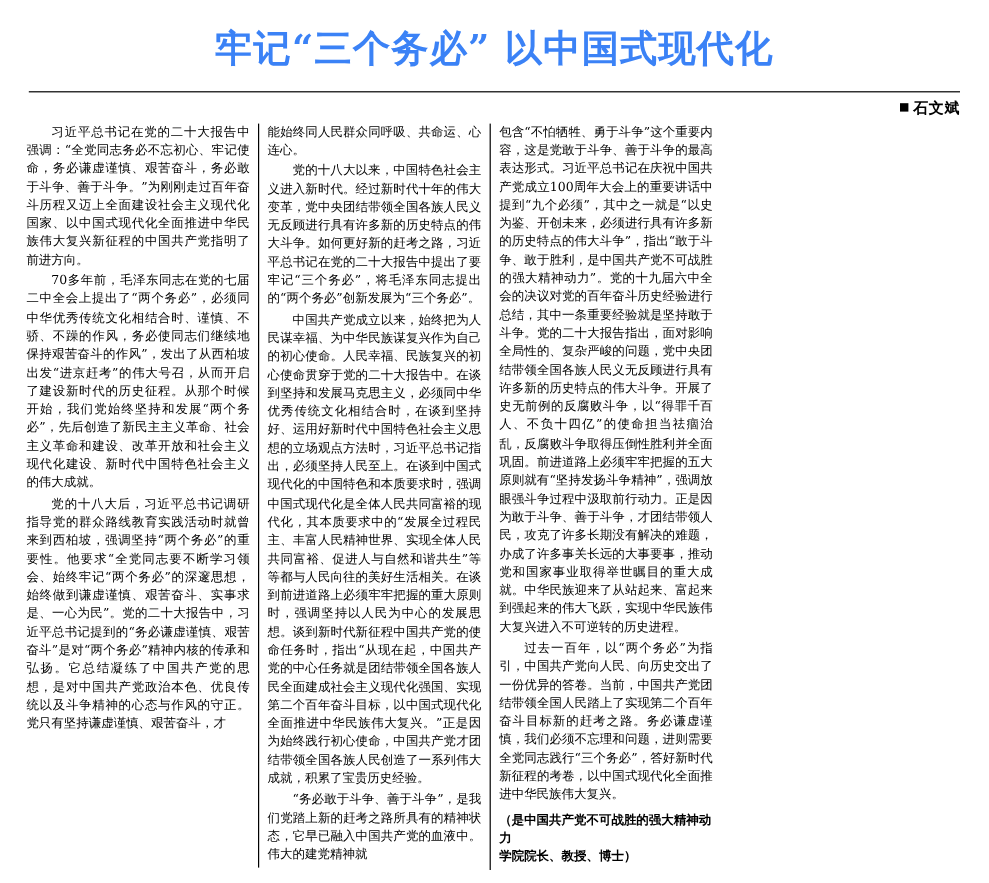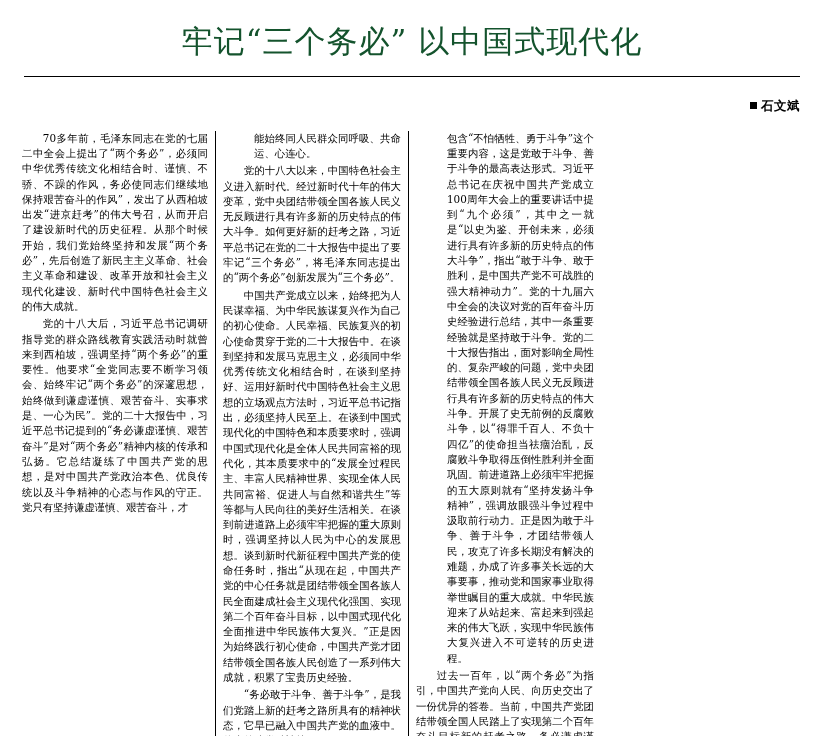--- a/index.html
+++ b/index.html
@@ -17,40 +17,40 @@
   .page {
     position: relative;
     width: 824px;
     height: 736px;
     box-sizing: border-box;
     padding: 0;
   }
   .headline {
     text-align: center;
     font-family: "DejaVu Serif", "Liberation Serif", serif;
-    font-weight: normal;
+    font-weight: bold;
     font-size: 31px;
     line-height: 1.28;
     letter-spacing: 1px;
     padding-top: 22px;
     padding-left: 24px;
     padding-right: 24px;
-    color: #14532d;
+    color: #3b82f6;
   }
   .headline .line {
     display: block;
     white-space: nowrap;
   }
   .rule {
     margin: 14px 24px 0 24px;
     border-top: 1px solid #000;
     height: 0;
   }
   .byline {
-    margin: 16px 24px;
+    margin: 0 24px;
     padding-top: 5px;
     text-align: right;
     font-family: "DejaVu Serif", "Liberation Serif", serif;
     font-size: 12.5px;
     font-weight: bold;
     letter-spacing: 0.5px;
   }
   .byline .sq {
     display: inline-block;
     width: 7px;
@@ -78,21 +78,20 @@
     margin-left: 7px;
     padding-left: 7px;
     border-left: 1px solid #000;
   }
   .col p {
     margin: 0 0 2px 0;
     text-indent: 2em;
   }
   .col p.noindent {
     text-indent: 0;
-    margin-left: 31px;
   }
   .col p.sig {
     text-indent: 0;
     font-weight: bold;
     margin-top: 6px;
     text-align: left;
   }
   .col p.sig .l2 {
     display: block;
   }
@@ -108,20 +107,21 @@
 
   <div class="rule"></div>
 
   <div class="byline">
     <span class="sq"></span><span>石文斌</span>
   </div>
 
   <div class="columns">
 
     <div class="col">
+      <p>习近平总书记在党的二十大报告中强调：“全党同志务必不忘初心、牢记使命，务必谦虚谨慎、艰苦奋斗，务必敢于斗争、善于斗争。”为刚刚走过百年奋斗历程又迈上全面建设社会主义现代化国家、以中国式现代化全面推进中华民族伟大复兴新征程的中国共产党指明了前进方向。</p>
       <p>70多年前，毛泽东同志在党的七届二中全会上提出了“两个务必”，必须同中华优秀传统文化相结合时、谨慎、不骄、不躁的作风，务必使同志们继续地保持艰苦奋斗的作风”，发出了从西柏坡出发“进京赶考”的伟大号召，从而开启了建设新时代的历史征程。从那个时候开始，我们党始终坚持和发展“两个务必”，先后创造了新民主主义革命、社会主义革命和建设、改革开放和社会主义现代化建设、新时代中国特色社会主义的伟大成就。</p>
       <p>党的十八大后，习近平总书记调研指导党的群众路线教育实践活动时就曾来到西柏坡，强调坚持“两个务必”的重要性。他要求“全党同志要不断学习领会、始终牢记“两个务必”的深邃思想，始终做到谦虚谨慎、艰苦奋斗、实事求是、一心为民”。党的二十大报告中，习近平总书记提到的“务必谦虚谨慎、艰苦奋斗”是对“两个务必”精神内核的传承和弘扬。它总结凝练了中国共产党的思想，是对中国共产党政治本色、优良传统以及斗争精神的心态与作风的守正。党只有坚持谦虚谨慎、艰苦奋斗，才</p>
     </div>
 
     <div class="col">
       <p class="noindent">能始终同人民群众同呼吸、共命运、心连心。</p>
       <p>党的十八大以来，中国特色社会主义进入新时代。经过新时代十年的伟大变革，党中央团结带领全国各族人民义无反顾进行具有许多新的历史特点的伟大斗争。如何更好新的赶考之路，习近平总书记在党的二十大报告中提出了要牢记“三个务必”，将毛泽东同志提出的“两个务必”创新发展为“三个务必”。</p>
       <p>中国共产党成立以来，始终把为人民谋幸福、为中华民族谋复兴作为自己的初心使命。人民幸福、民族复兴的初心使命贯穿于党的二十大报告中。在谈到坚持和发展马克思主义，必须同中华优秀传统文化相结合时，在谈到坚持好、运用好新时代中国特色社会主义思想的立场观点方法时，习近平总书记指出，必须坚持人民至上。在谈到中国式现代化的中国特色和本质要求时，强调中国式现代化是全体人民共同富裕的现代化，其本质要求中的“发展全过程民主、丰富人民精神世界、实现全体人民共同富裕、促进人与自然和谐共生”等等都与人民向往的美好生活相关。在谈到前进道路上必须牢牢把握的重大原则时，强调坚持以人民为中心的发展思想。谈到新时代新征程中国共产党的使命任务时，指出“从现在起，中国共产党的中心任务就是团结带领全国各族人民全面建成社会主义现代化强国、实现第二个百年奋斗目标，以中国式现代化全面推进中华民族伟大复兴。”正是因为始终践行初心使命，中国共产党才团结带领全国各族人民创造了一系列伟大成就，积累了宝贵历史经验。</p>
       <p>“务必敢于斗争、善于斗争”，是我们党踏上新的赶考之路所具有的精神状态，它早已融入中国共产党的血液中。伟大的建党精神就</p>
     </div>

